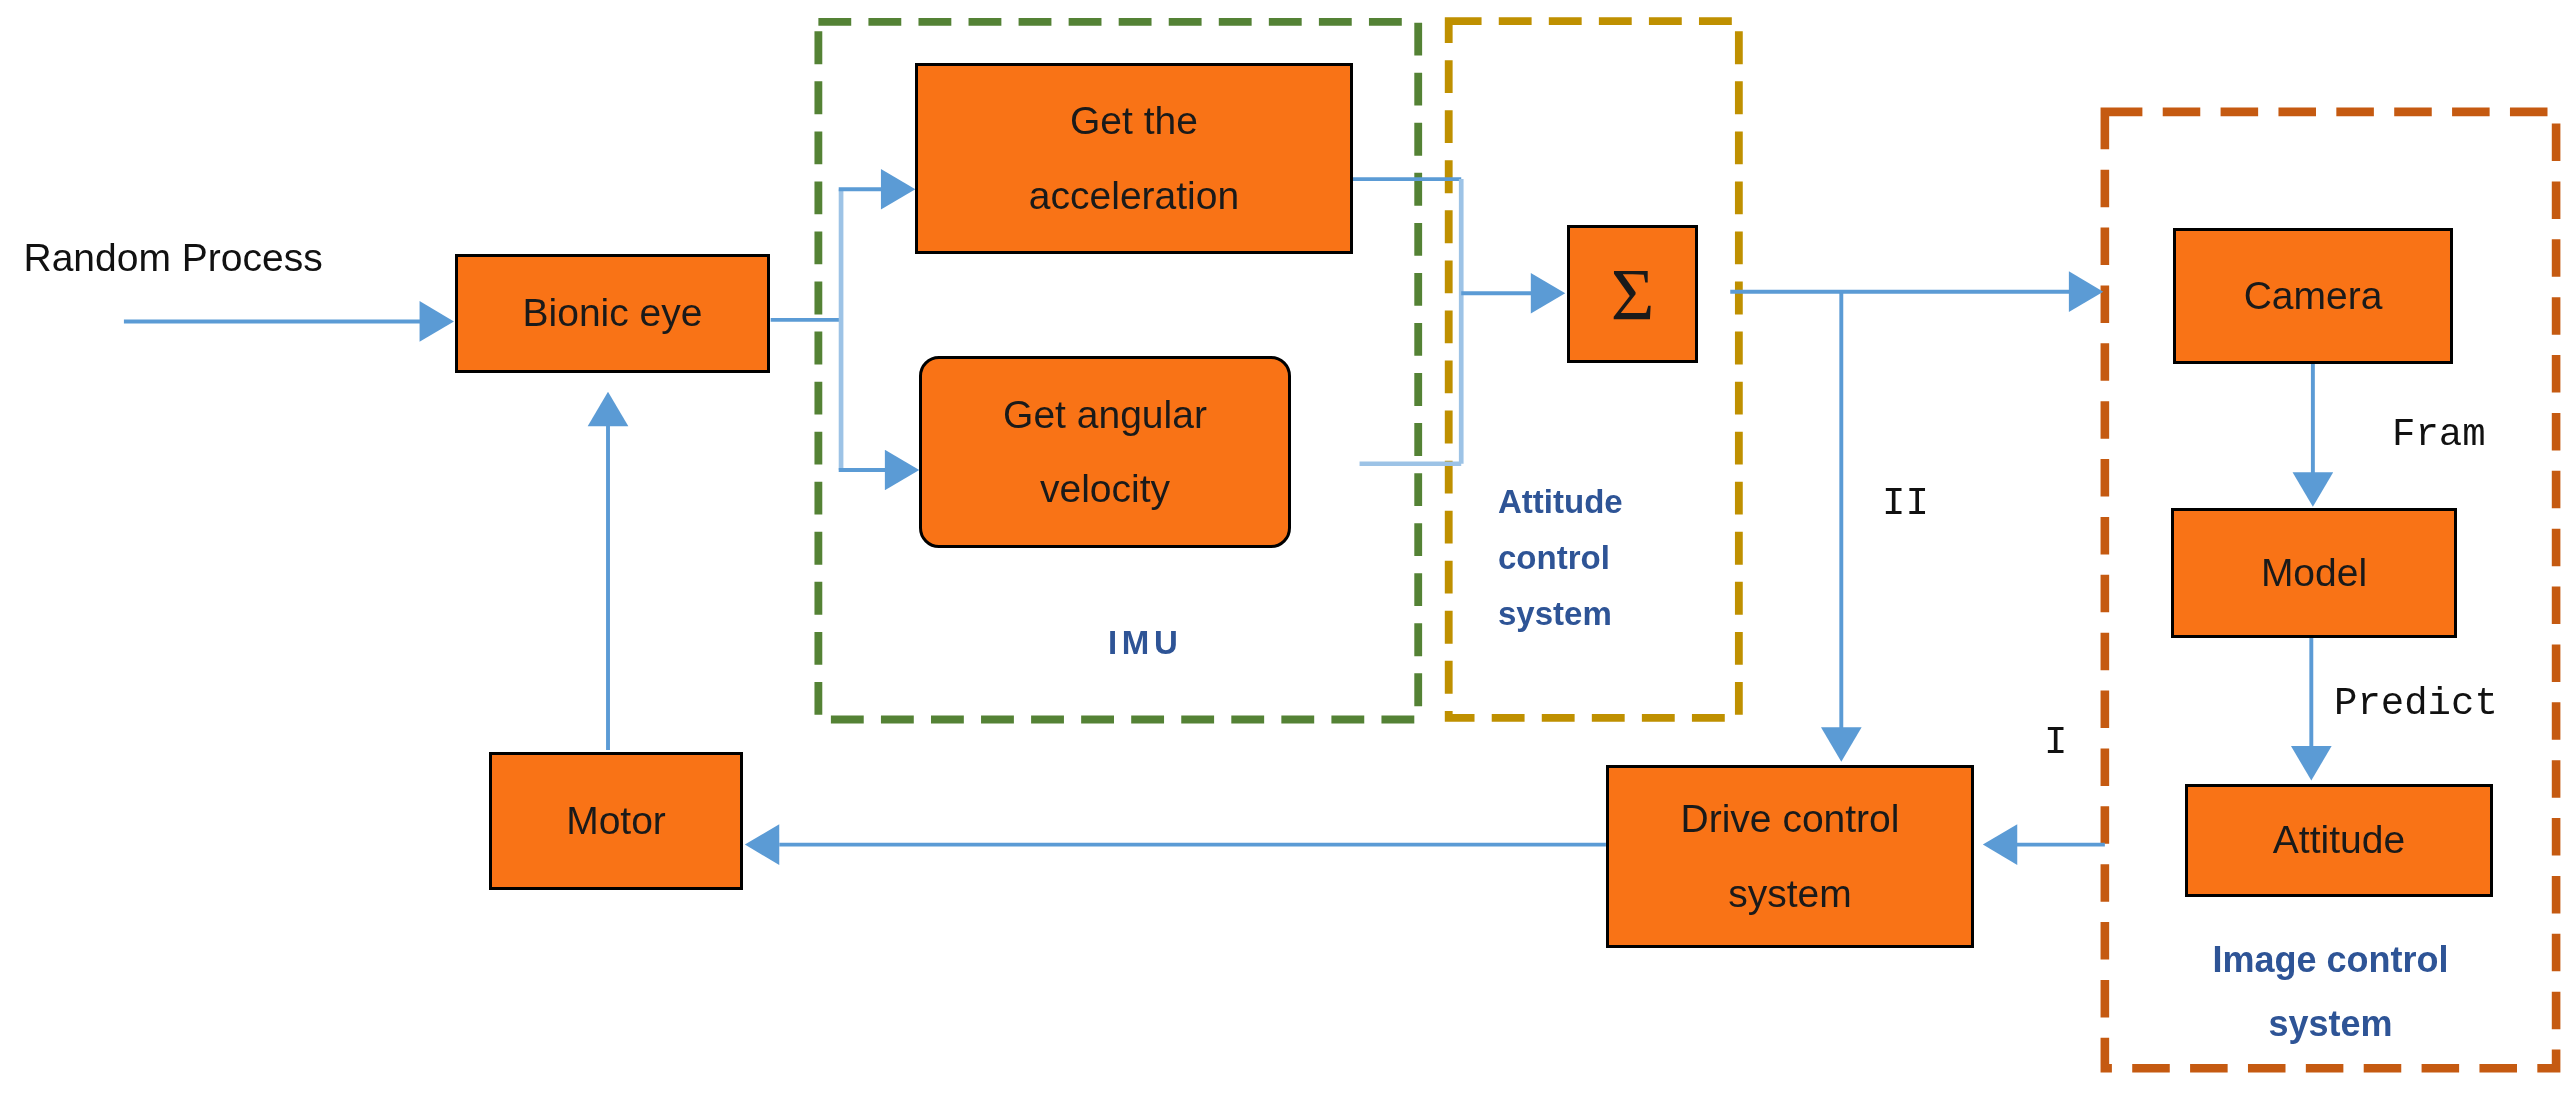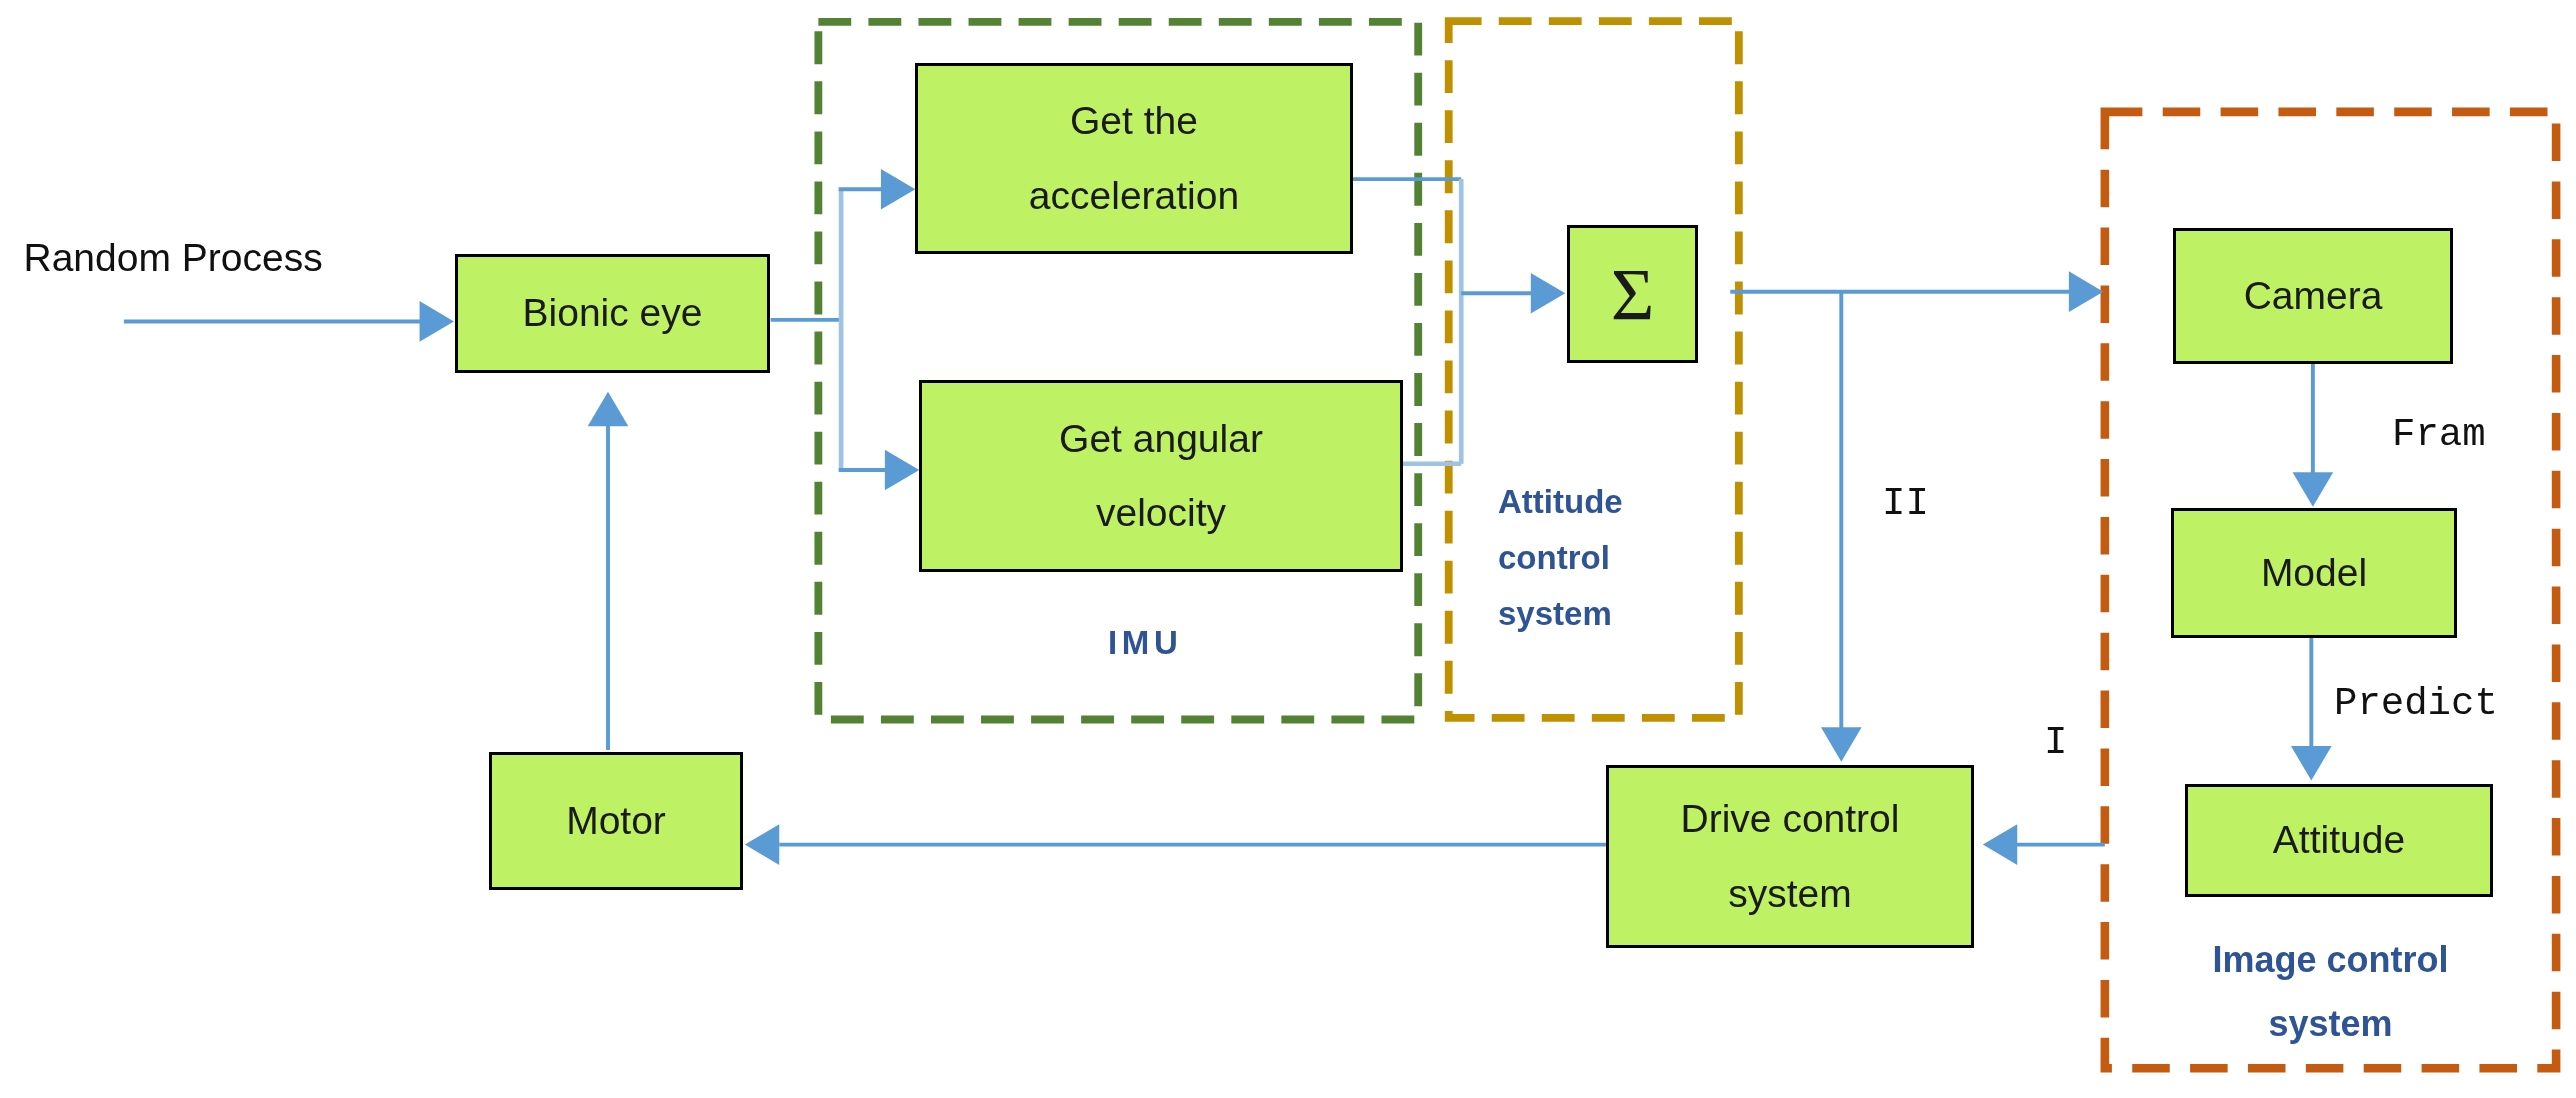--- a/index.html
+++ b/index.html
@@ -16,21 +16,21 @@
   .conn-light{stroke:var(--arrow_light,#9DC3E6);stroke-width:6;fill:none;}
   .head{fill:var(--arrow,#5B9BD5);stroke:none;}
   .group-rect{fill:none;}
   .imu-rect{stroke:var(--imu_border,#548235);stroke-width:10;stroke-dasharray:42 22;}
   .attitude-rect{stroke:var(--attitude_border,#BF9000);stroke-width:10;stroke-dasharray:42 22;}
   .image-rect{stroke:var(--image_border,#C55A11);stroke-width:11;stroke-dasharray:48 26;}
   .node{
     position:absolute;
     box-sizing:border-box;
     border:3.1px solid var(--node_border,#000000);
-    background:#bef264;
+    background:#f97316;
     display:flex;align-items:center;justify-content:center;
     text-align:center;
     font-size:39px;color:var(--node_text,#1a1a1a);
     white-space:pre-line;
     line-height:1.9;
   }
   .node.sigma-node{font-family:"Liberation Serif", serif;font-size:75px;line-height:1;}
   .plain-label{
     position:absolute;font-size:39px;color:#111111;white-space:nowrap;
   }
@@ -124,21 +124,21 @@
     </g>
   </svg>
 
   <div class="plain-label" style="left:23.5px;top:236px;">Random Process</div>
 
   <div class="node" style="left:455px;top:254px;width:315px;height:119px;">Bionic eye</div>
 
   <div class="node" style="left:915px;top:63px;width:438px;height:191px;">Get the
 acceleration</div>
 
-  <div class="node" style="left:919px;top:380px;width:484px;height:192px;">Get angular
+  <div class="node" style="left:919px;top:356px;width:372px;height:192px;border-radius:20px;">Get angular
 velocity</div>
 
   <div class="node sigma-node" style="left:1567px;top:225px;width:131px;height:138px;">Σ</div>
 
   <div class="node" style="left:2173px;top:228px;width:280px;height:136px;">Camera</div>
 
   <div class="node" style="left:2171px;top:508px;width:286px;height:130px;">Model</div>
 
   <div class="node" style="left:2185px;top:784px;width:308px;height:113px;">Attitude</div>
 

